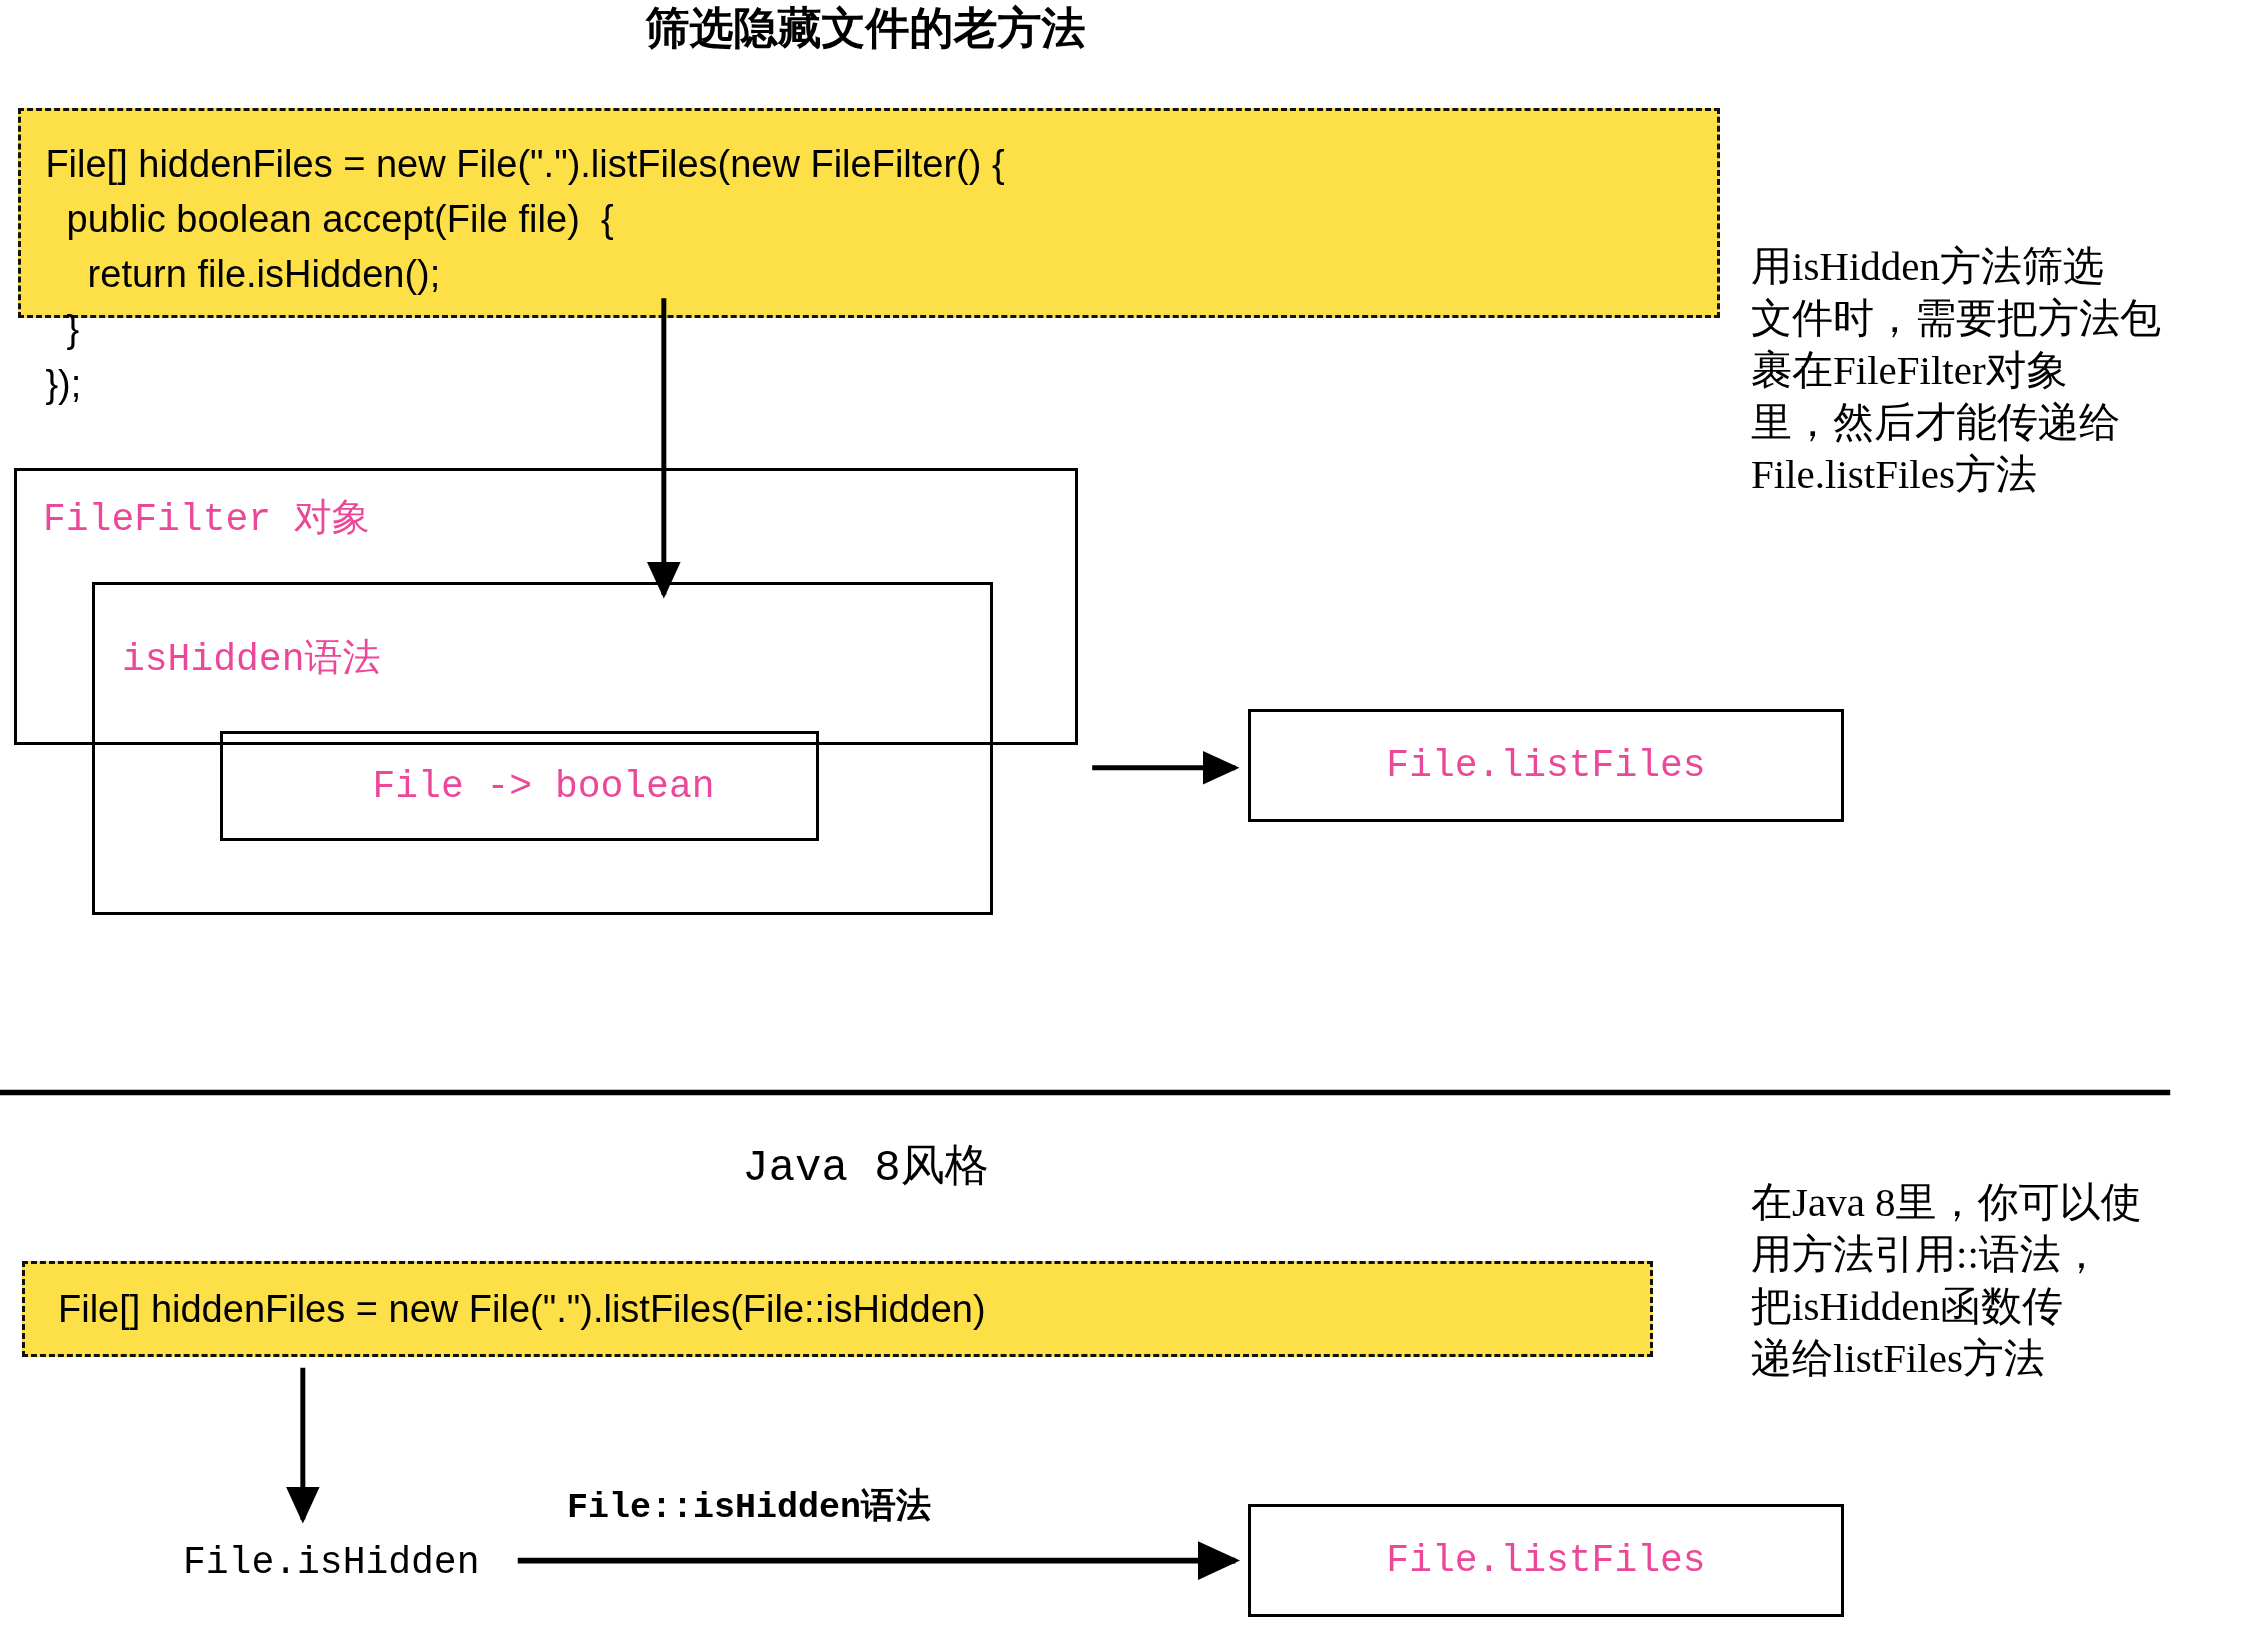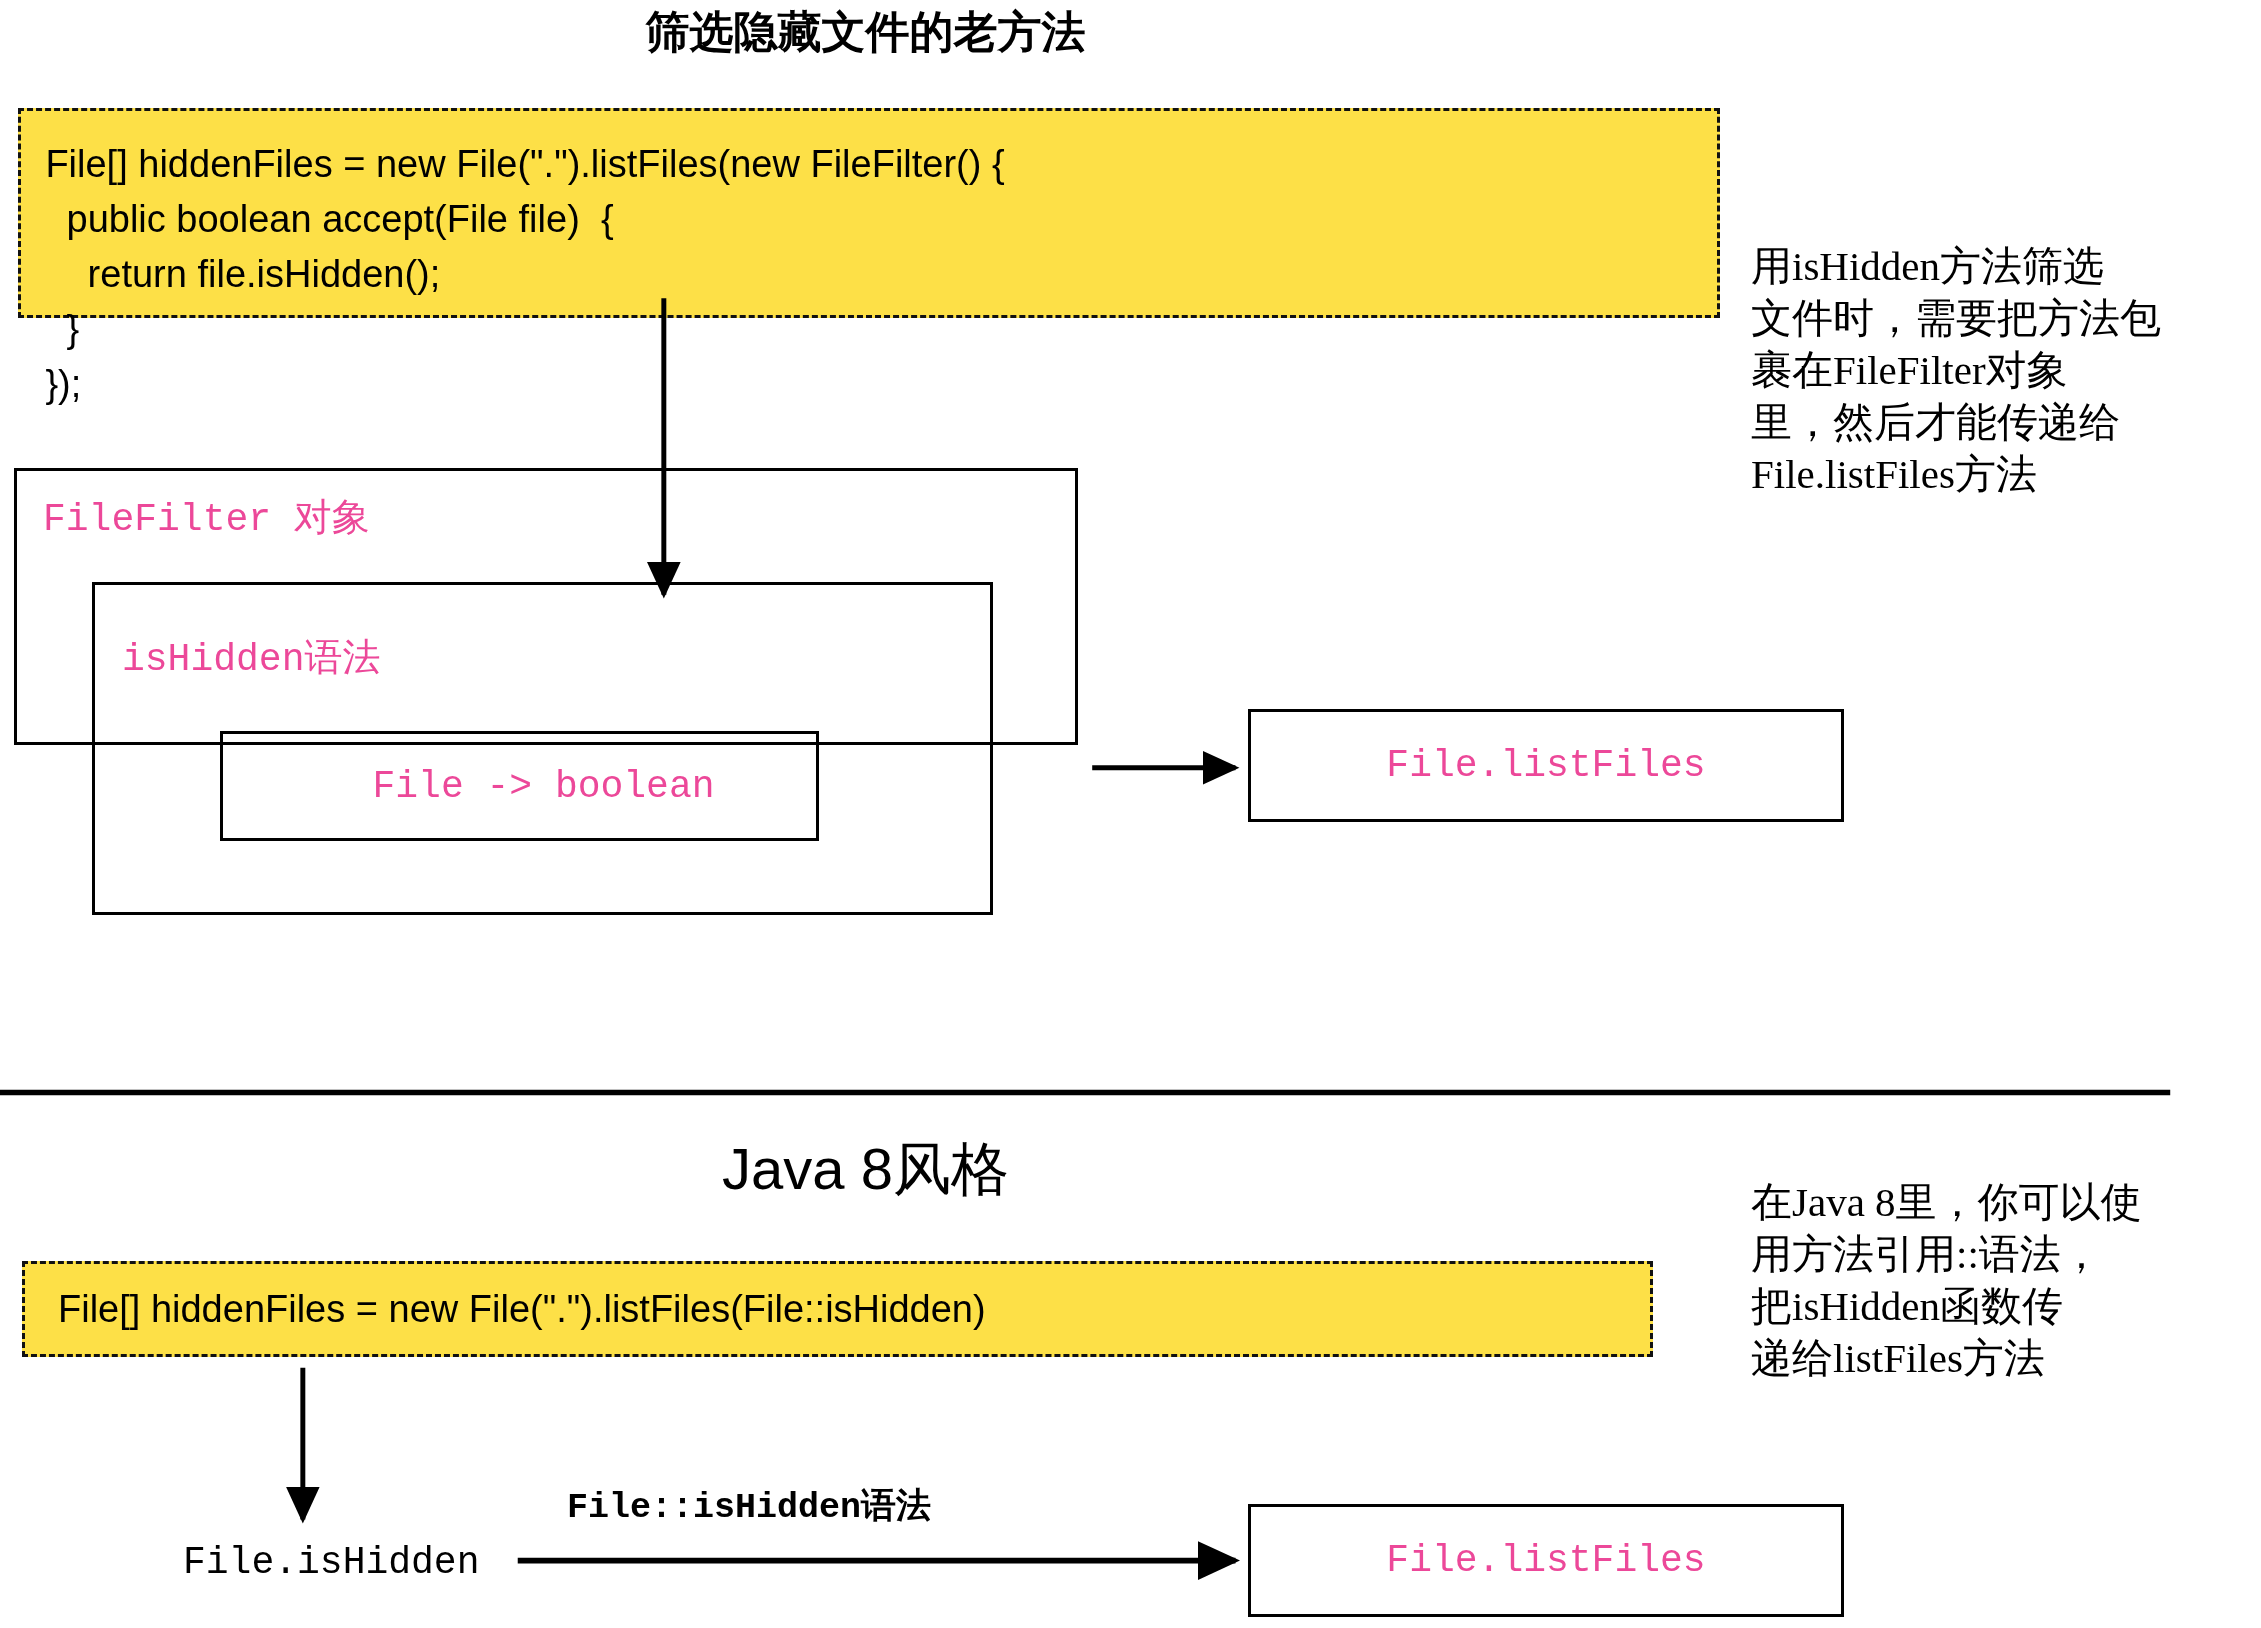--- a/index.html
+++ b/index.html
@@ -13,36 +13,36 @@
     height: 1629px;
     background: #ffffff;
     overflow: hidden;
     font-family: "Liberation Mono", "DejaVu Sans Mono", monospace;
     color: #000000;
   }
 
   
   .section-title {
     position: absolute;
-    font-family: Liberation Sans, sans-serif;
+    font-family: Liberation Mono, monospace;
     font-weight: 700;
     color: #000;
     white-space: pre;
     letter-spacing: 0px;
   }
   #title-old {
     left: 0; top: 5.7px; width: 1731px;
     text-align: center;
     font-size: 44px;
     line-height: 51px;
   }
   #title-java8 {
     left: 0; top: 1143px; width: 1731px;
     text-align: center;
-    font-size: 58px;
+    font-size: 44px;
     line-height: 51px;
     font-weight: 400;
   }
 
   
   .code-box {
     position: absolute;
     border: 3.5px dashed #111111;
     background: #fde047;
     box-sizing: border-box;

